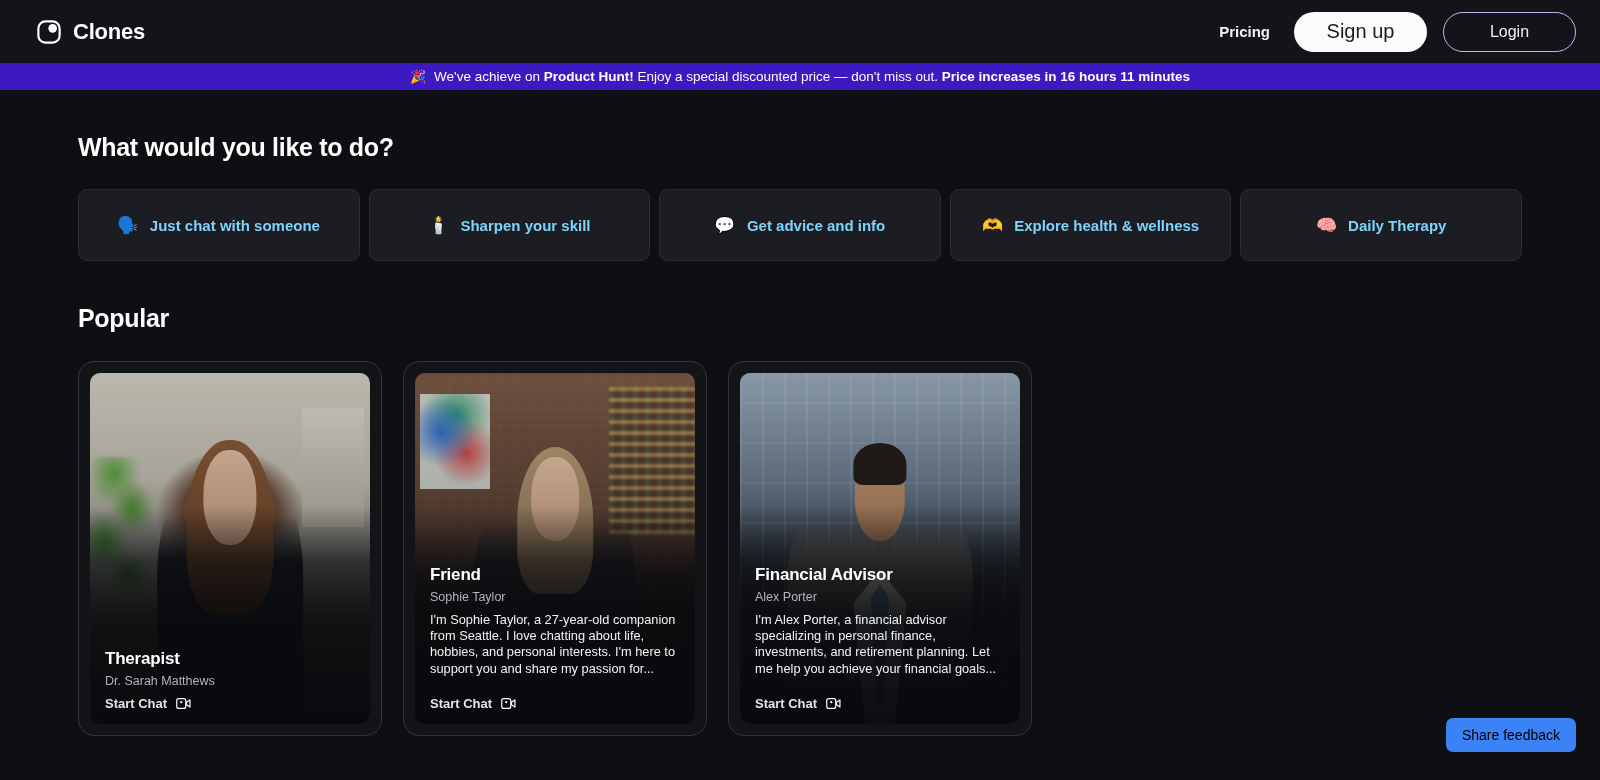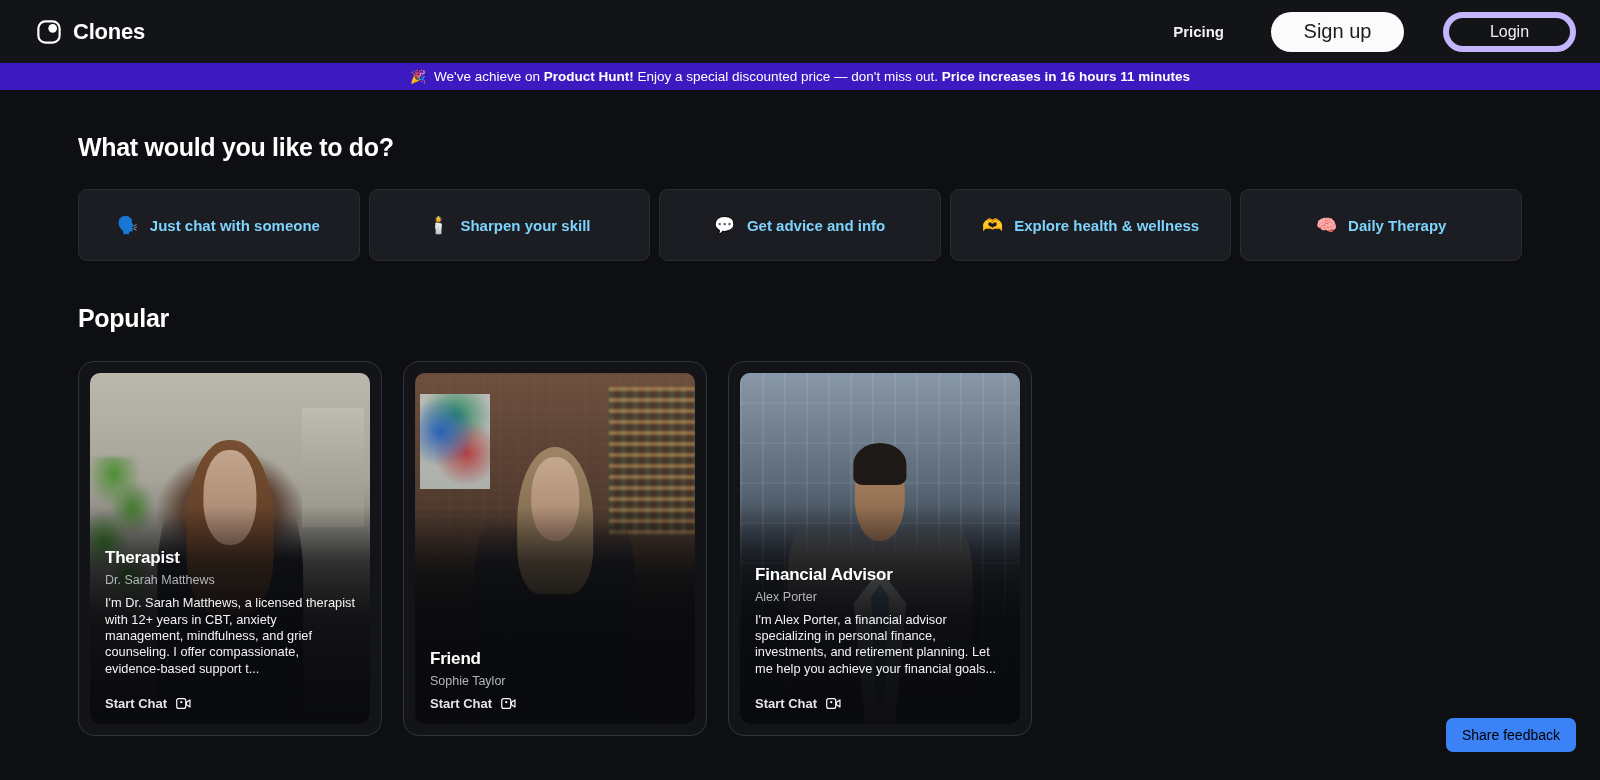--- a/index.html
+++ b/index.html
@@ -19,37 +19,37 @@
     align-items: center;
     padding: 0 24px 0 36px;
     position: relative;
   }
   .brand { display: flex; align-items: center; gap: 11px; }
   .brand-logo { width: 26px; height: 26px; display: block; }
   .brand-name {
     color: #ffffff; font-size: 22px; font-weight: 700; letter-spacing: -0.2px;
   }
   .nav-right {
-    margin-left: auto; display: flex; align-items: center; gap: 39px;
+    margin-left: auto; display: flex; align-items: center; gap: 16px;
   }
   .nav-link {
     color: #f2f2f4; font-size: 15px; font-weight: 700;
     text-decoration: none; padding: 0 8px; cursor: pointer;
   }
   .btn-signup {
     background: #fbfbfb; color: #1b1c20;
     font-size: 20px; font-weight: 400;
     border: none; border-radius: 22px;
     height: 40px; width: 133px; cursor: pointer;
     font-family: "Liberation Sans", sans-serif;
   }
   .btn-login {
     background: transparent; color: #f0f0f2;
     font-size: 16px; font-weight: 400;
-    border: 6px solid #c4b5fd; border-radius: 22px;
+    border: 1px solid #c4b5fd; border-radius: 22px;
     height: 40px; width: 133px; cursor: pointer;
     font-family: "Liberation Sans", sans-serif;
   }
 
   
   .banner {
     height: 27px; background: #3c19c0;
     display: flex; align-items: center; justify-content: center;
     gap: 8px; color: #ffffff; font-size: 13.5px;
     cursor: pointer;
@@ -334,21 +334,20 @@
           <div class="ph-art"></div>
           <div class="ph-plant"></div>
           <div class="ph-person"></div>
           <div class="ph-hair"></div>
           <div class="ph-face"></div>
         </div>
         <div class="card-scrim"></div>
         <div class="card-body">
           <div class="card-title">Therapist</div>
           <div class="card-sub">Dr. Sarah Matthews</div>
-          <div class="card-desc">I'm Dr. Sarah Matthews, a licensed therapist with 12+ years in CBT, anxiety management, mindfulness, and grief counseling. I offer compassionate, evidence-based support t...</div>
           <div class="card-cta">
             <span class="cta-text">Start Chat</span>
             <span>
               <svg class="cta-icon" width="15" height="13" viewBox="0 0 20 16" fill="none">
                 <rect x="1" y="1.5" width="12" height="13" rx="2.6" stroke="#ffffff" stroke-width="1.6"></rect>
                 <path d="M14 6.2 L18.6 3.2 V12.8 L14 9.8 Z" stroke="#ffffff" stroke-width="1.6" stroke-linejoin="round"></path>
                 <circle cx="7" cy="6.2" r="1.5" fill="#ffffff"></circle>
               </svg>
             </span>
           </div>
@@ -363,20 +362,21 @@
           <div class="pf-art"></div>
           <div class="pf-shelf"></div>
           <div class="pf-person"></div>
           <div class="pf-hair"></div>
           <div class="pf-face"></div>
         </div>
         <div class="card-scrim"></div>
         <div class="card-body">
           <div class="card-title">Friend</div>
           <div class="card-sub">Sophie Taylor</div>
+          <div class="card-desc">I'm Sophie Taylor, a 27-year-old companion from Seattle. I love chatting about life, hobbies, and personal interests. I'm here to support you and share my passion for...</div>
           <div class="card-cta">
             <span class="cta-text">Start Chat</span>
             <span>
               <svg class="cta-icon" width="15" height="13" viewBox="0 0 20 16" fill="none">
                 <rect x="1" y="1.5" width="12" height="13" rx="2.6" stroke="#ffffff" stroke-width="1.6"></rect>
                 <path d="M14 6.2 L18.6 3.2 V12.8 L14 9.8 Z" stroke="#ffffff" stroke-width="1.6" stroke-linejoin="round"></path>
                 <circle cx="7" cy="6.2" r="1.5" fill="#ffffff"></circle>
               </svg>
             </span>
           </div>

